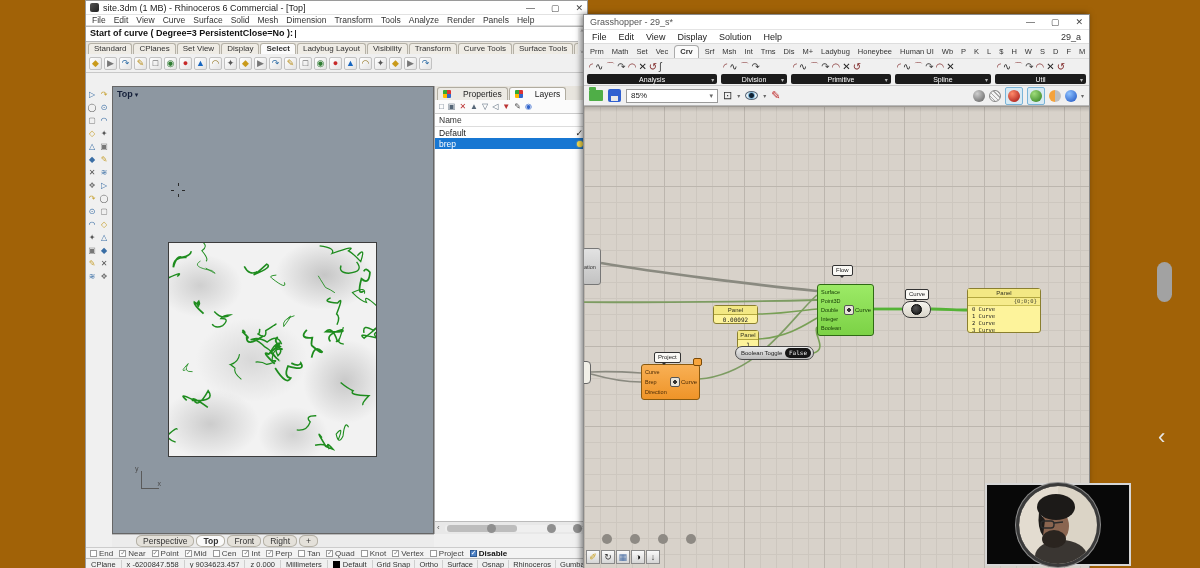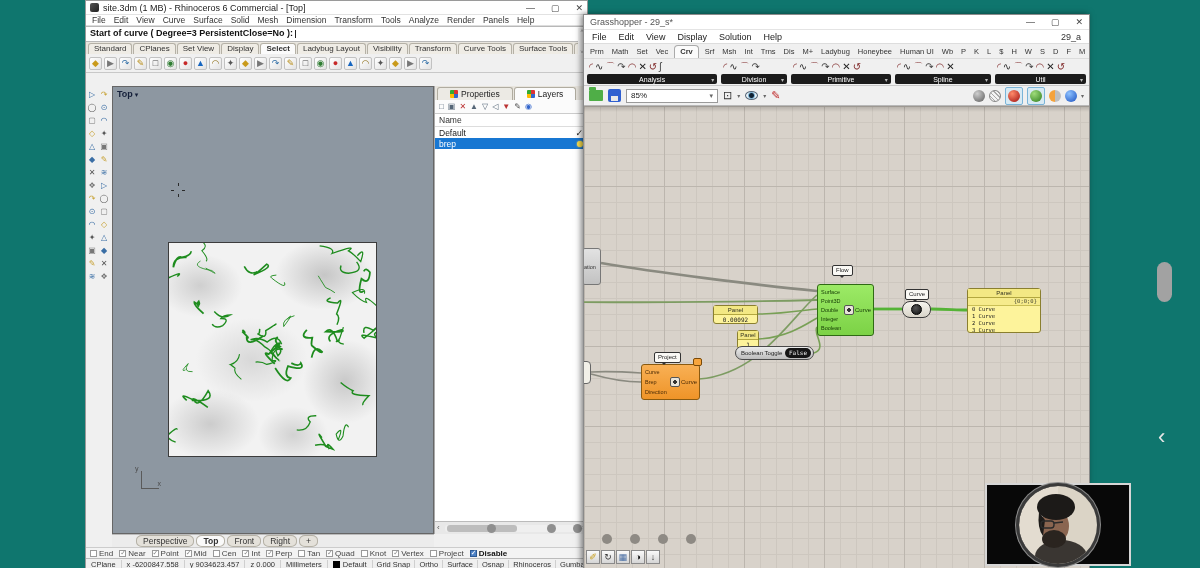--- a/index.html
+++ b/index.html
@@ -1,17 +1,17 @@
 <!DOCTYPE html>
 <html><head>
 <meta charset="utf-8">
 <style>
 *{box-sizing:border-box;margin:0;padding:0}
 html,body{width:1200px;height:568px;background:#000}
-.stage{position:relative;width:1200px;height:568px;background:#0f766e;font-family:"Liberation Sans",sans-serif;overflow:hidden;color:#222}
+.stage{position:relative;width:1200px;height:568px;background:#a16207;font-family:"Liberation Sans",sans-serif;overflow:hidden;color:#222}
 
 
 .rhino{position:absolute;left:85px;top:0;width:503px;height:568px;background:#f0f0f0;border:1px solid #9a9a9a;z-index:2}
 .r-title{height:14px;background:#fff;display:flex;align-items:center;padding:0 4px;font-size:9px;color:#222;border-bottom:1px solid #e2e2e2}
 .r-appicon{width:9px;height:9px;background:linear-gradient(135deg,#555,#222);border-radius:2px;margin-right:4px;flex:none}
 .winctl{margin-left:auto;display:flex;gap:16px;font-size:9px;color:#444}
 .winctl span{cursor:default}
 .r-menu{height:11px;background:#fff;display:flex;gap:8px;align-items:center;padding:0 6px;font-size:8.5px;color:#333;border-bottom:1px solid #ddd}
 .r-cmd{background:#fff;border:1px solid #b8b8b8;border-left:none;border-right:none;padding:1px 4px 2px;position:relative}
 .r-cmd .hist{font-size:8px;color:#333;line-height:9px;white-space:nowrap;overflow:hidden}
@@ -41,21 +41,21 @@
  radial-gradient(70px 50px at 20% 85%, #cccccc, rgba(255,255,255,0) 70%),
  radial-gradient(50px 40px at 60% 90%, #d2d2d2, rgba(255,255,255,0) 70%),
  #f2f2f2}
 .terrain svg{position:absolute;inset:0}
 .vp-axis{position:absolute;left:22px;bottom:38px;width:26px;height:30px;font-size:7px;color:#4a4a4a}
 .vp-axis .ax{position:absolute;left:6px;bottom:6px;width:18px;height:1px;background:#5a5a5a}
 .vp-axis .ay{position:absolute;left:6px;bottom:6px;width:1px;height:18px;background:#5a5a5a}
 .vp-axis .lx{position:absolute;right:0;bottom:8px}.vp-axis .ly{position:absolute;left:0;top:0}
 .r-panel{width:153px;background:#f2f2f2;border-left:1px solid #aaa;display:flex;flex-direction:column}
 .p-tabs{height:14px;display:flex;gap:1px;padding:1px 2px 0;background:#e8e5de;font-size:8.5px}
-.p-tab{display:flex;align-items:center;gap:3px;padding:0 12px;border:1px solid #b0aca0;border-bottom:none;border-radius:3px 3px 0 0;background:#eceae4}
+.p-tab{display:flex;align-items:center;gap:12px;padding:0 5px;border:1px solid #b0aca0;border-bottom:none;border-radius:3px 3px 0 0;background:#eceae4}
 .p-tab.active{background:#fbfbfb}
 .p-ticon{width:8px;height:8px;border-radius:1px}
 .p-ticon.prop{background:conic-gradient(#d33 0 25%,#36c 0 50%,#fb0 0 75%,#3a3 0)}
 .p-toolbar{height:14px;display:flex;align-items:center;gap:4px;padding:0 4px;background:#fbfbfb;border-bottom:1px solid #ccc;font-size:8px}
 .p-list{flex:1;background:#fff;font-size:8.5px;overflow:hidden}
 .p-namehdr{padding:1px 4px;border-bottom:1px solid #ddd;color:#333}
 .layer-row{display:flex;align-items:center;padding:1px 4px;height:11px}
 .layer-row .nm{flex:1}
 .layer-row.current .mark::after{content:"✓";font-size:9px;color:#222}
 .layer-row.selected{background:#1877d2;color:#fff}

